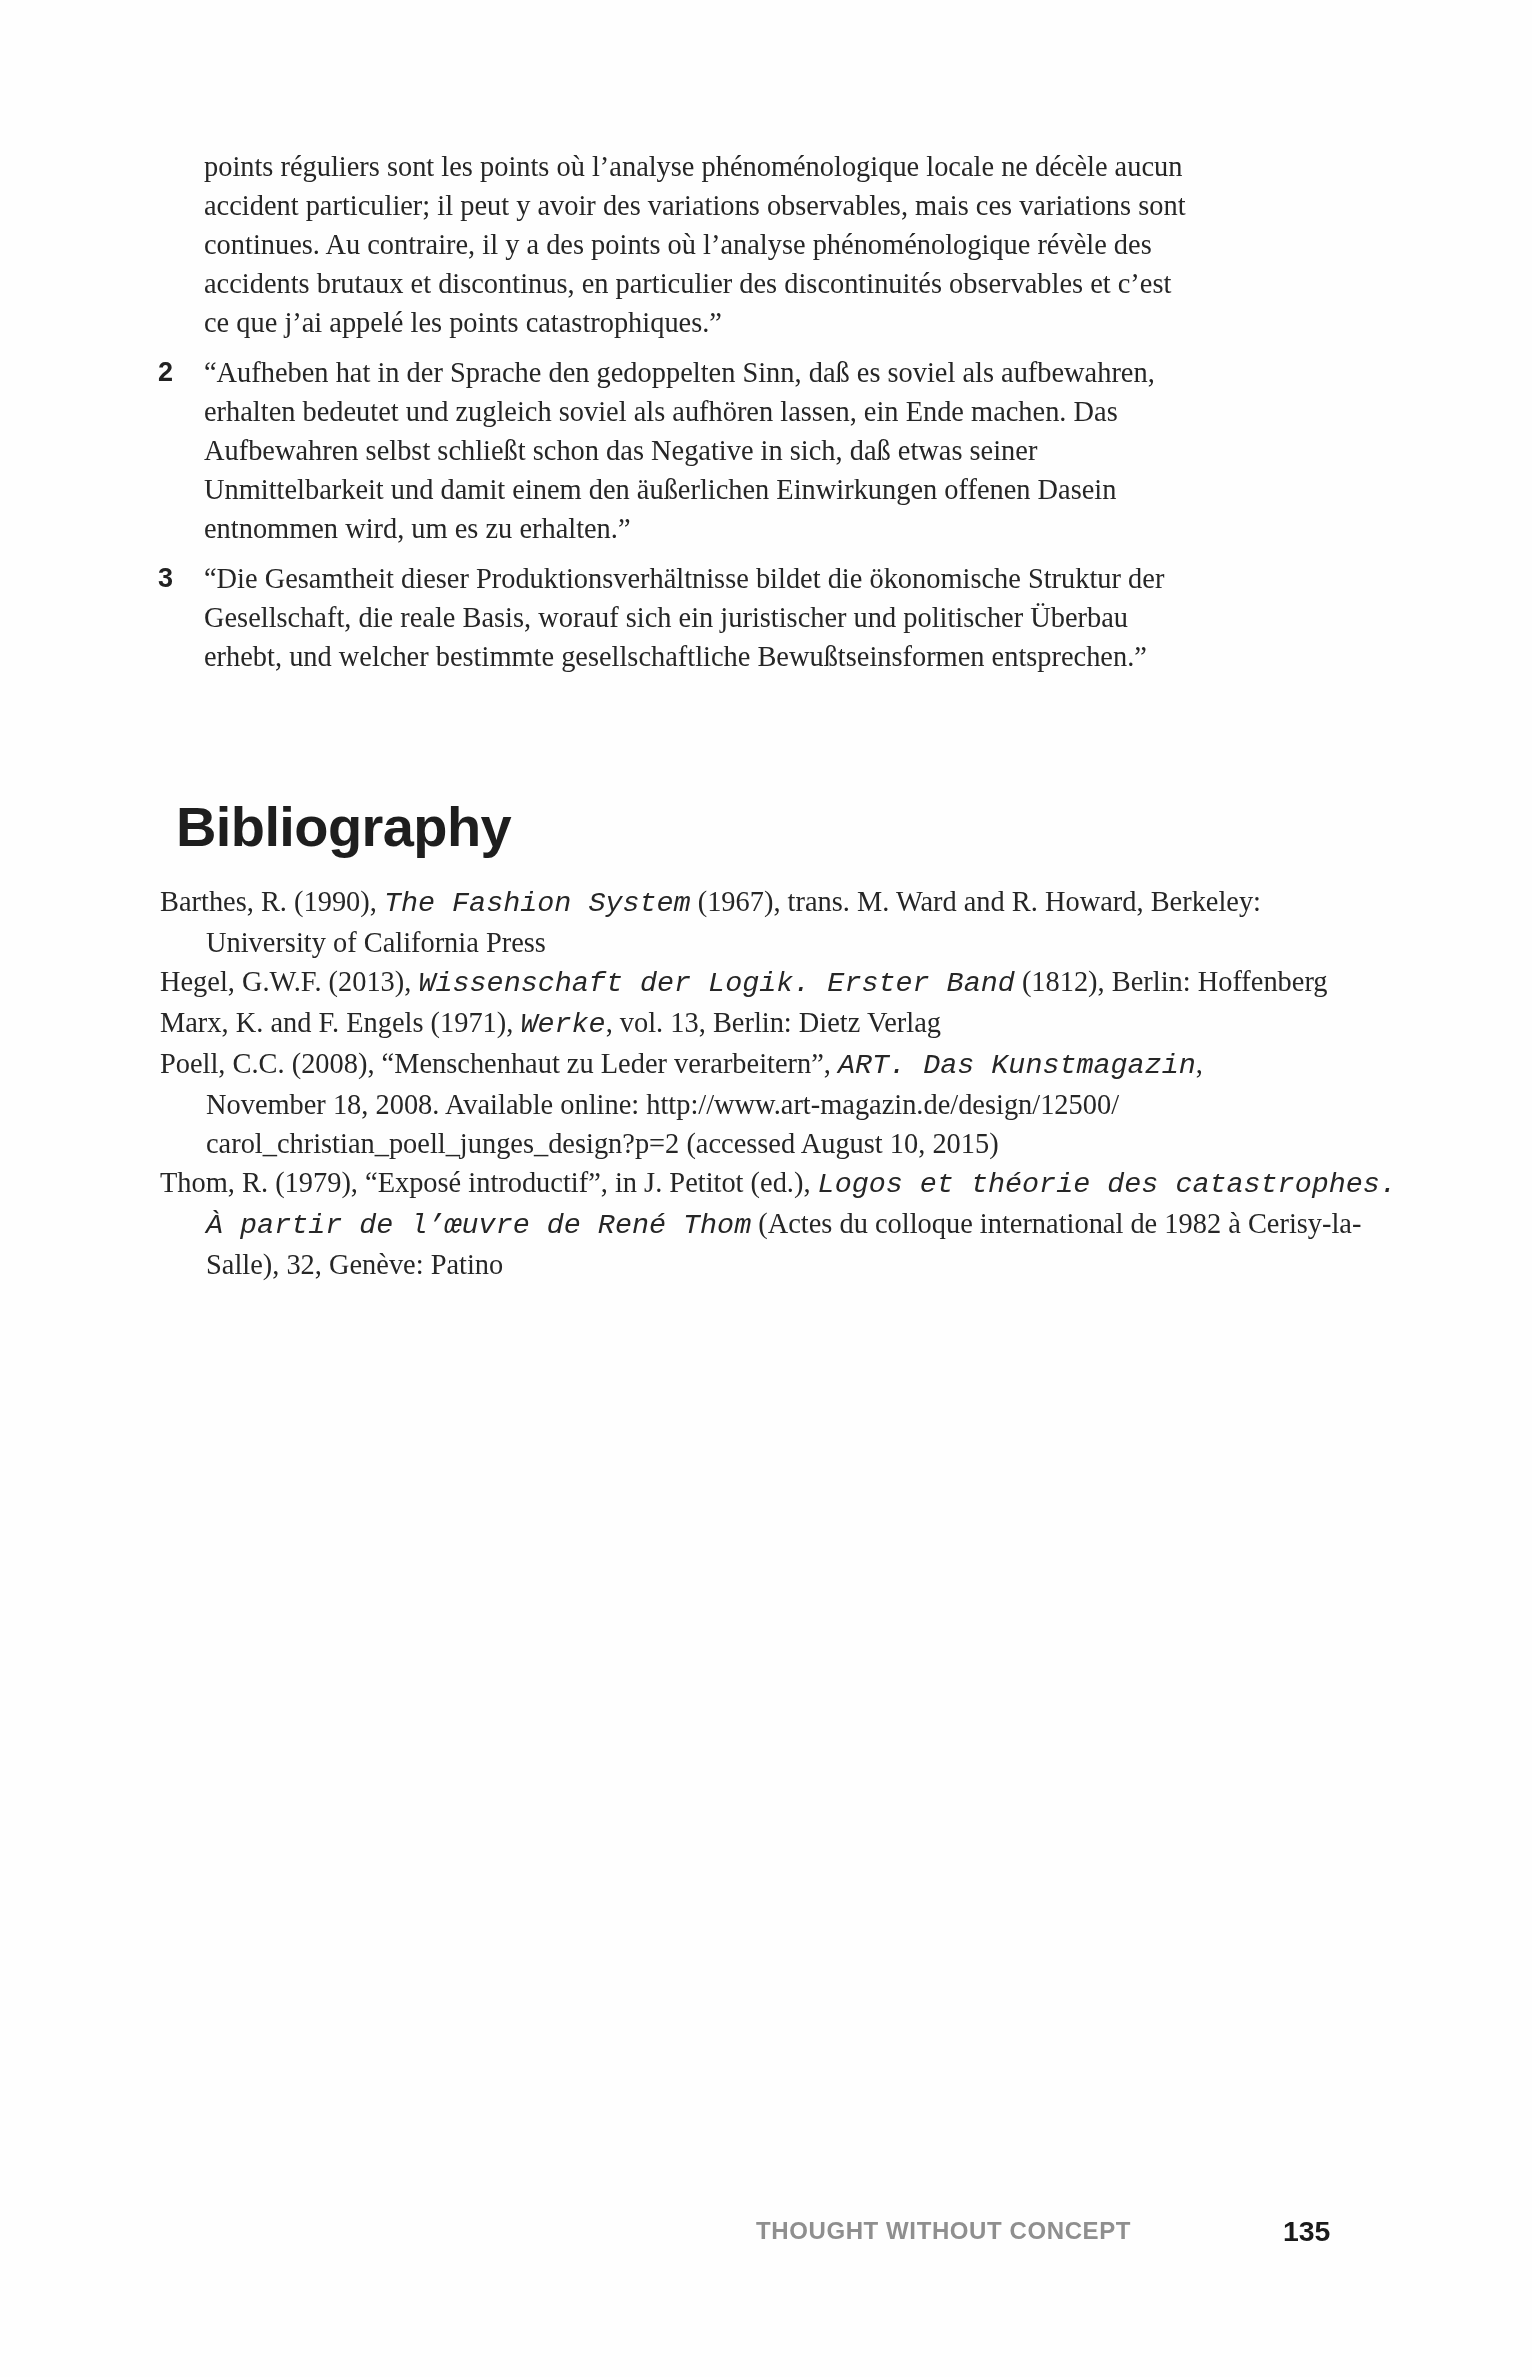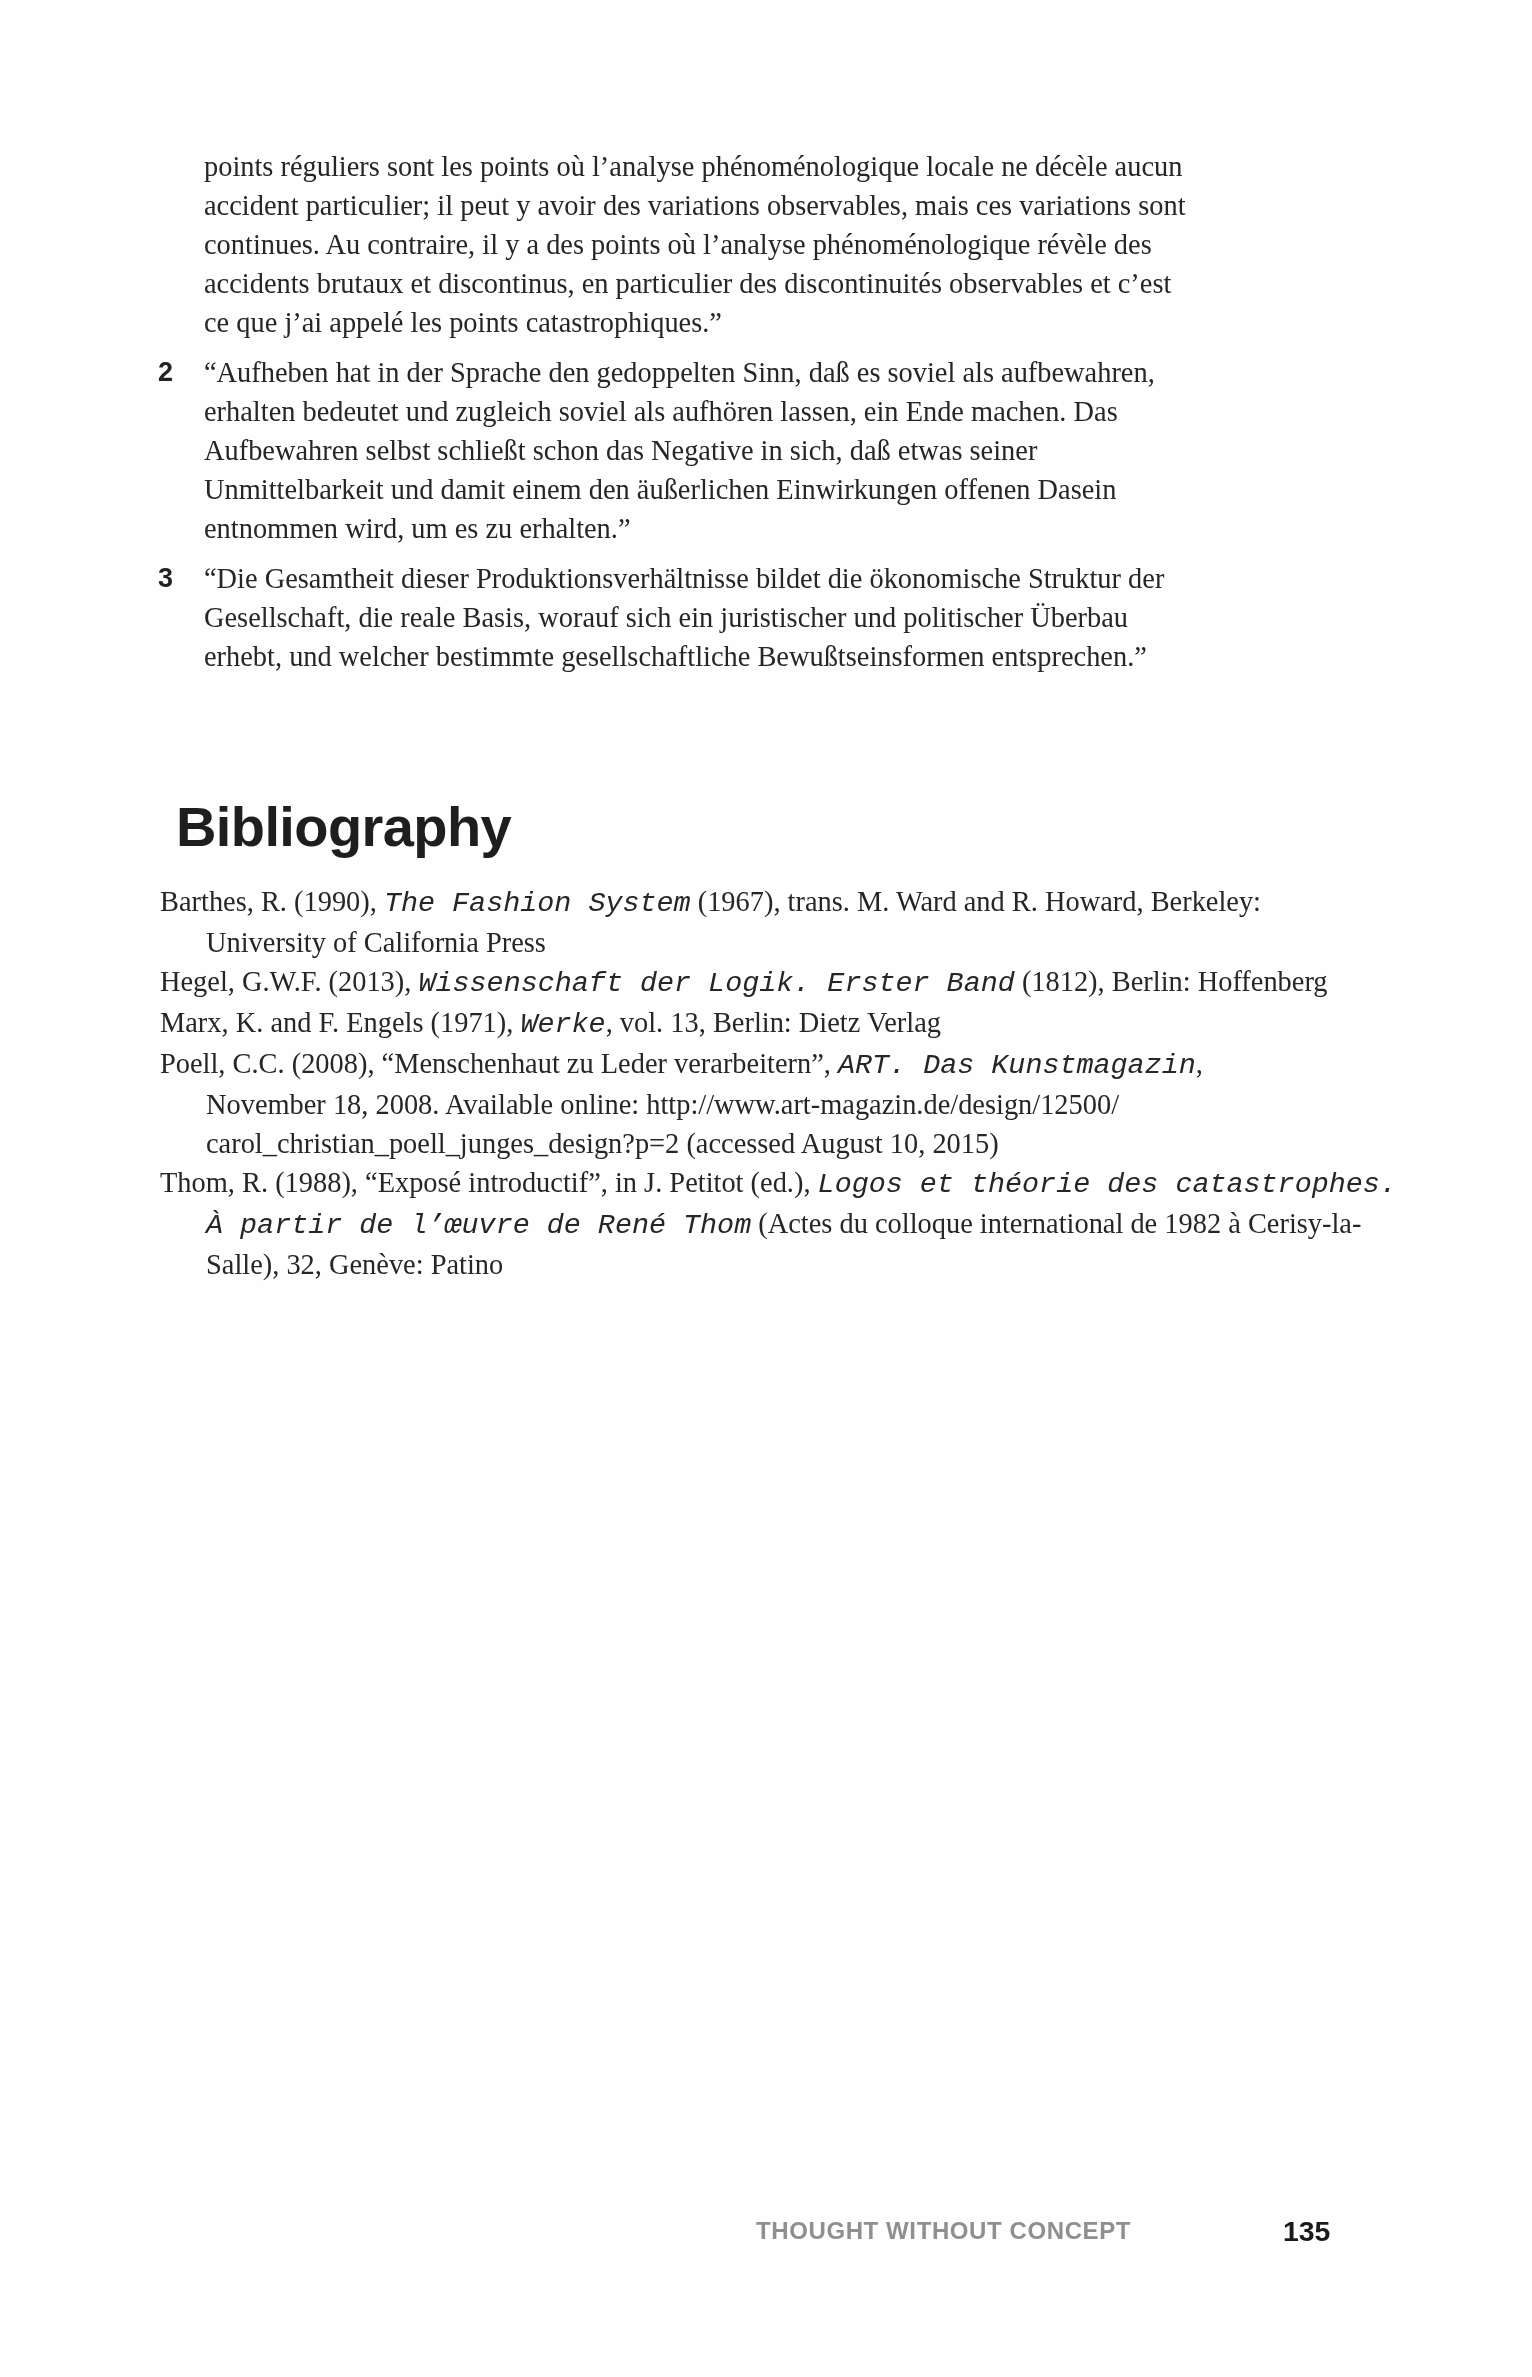--- a/index.html
+++ b/index.html
@@ -147,21 +147,21 @@
       <span class="line"><span>Marx, K. and F. Engels (1971), </span><i>Werke</i><span>, vol. 13, Berlin: Dietz Verlag</span></span>
     </div>
 
     <div class="bib-entry">
       <span class="line"><span>Poell, C.C. (2008), “Menschenhaut zu Leder verarbeitern”, </span><i>ART. Das Kunstmagazin</i><span>,</span></span>
       <span class="line indent">November 18, 2008. Available online: http://www.art-magazin.de/design/12500/</span>
       <span class="line indent">carol_christian_poell_junges_design?p=2 (accessed August 10, 2015)</span>
     </div>
 
     <div class="bib-entry">
-      <span class="line"><span>Thom, R. (1988), “Exposé introductif”, in J. Petitot (ed.), </span><i>Logos et théorie des catastrophes.</i><span></span></span>
+      <span class="line"><span>Thom, R. (1979), “Exposé introductif”, in J. Petitot (ed.), </span><i>Logos et théorie des catastrophes.</i><span></span></span>
       <span class="line indent"><i>À partir de l’œuvre de René Thom</i><span> (Actes du colloque international de 1982 à Cerisy-la-</span></span>
       <span class="line indent">Salle), 32, Genève: Patino</span>
     </div>
   </div>
 
   <div class="footer">THOUGHT WITHOUT CONCEPT</div>
   <div class="page-number">135</div>
 </div>
 
 

